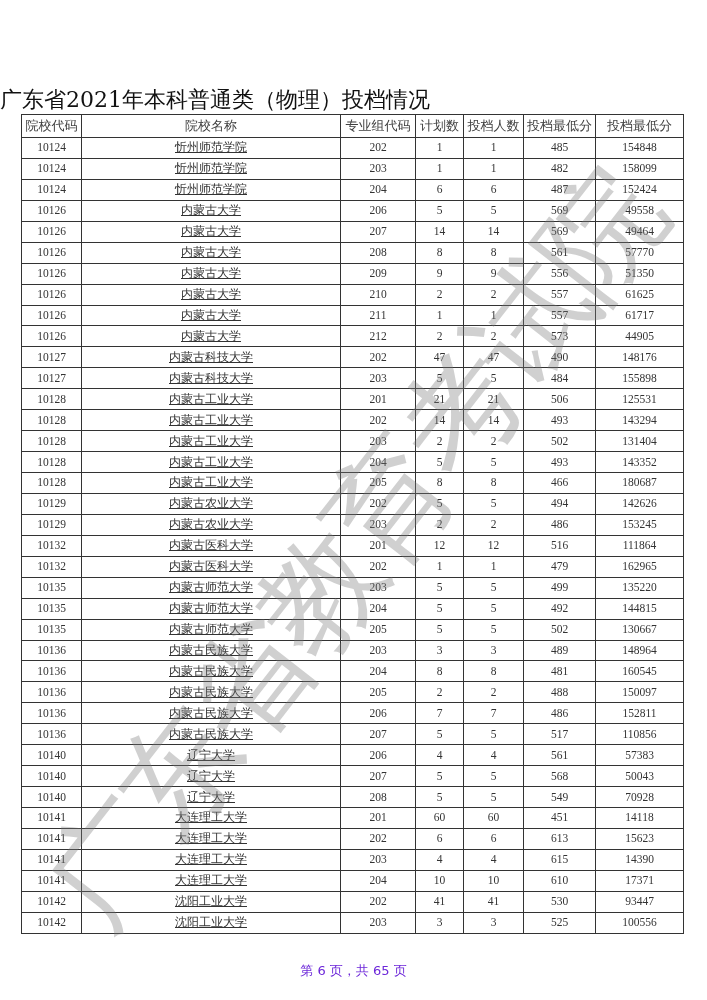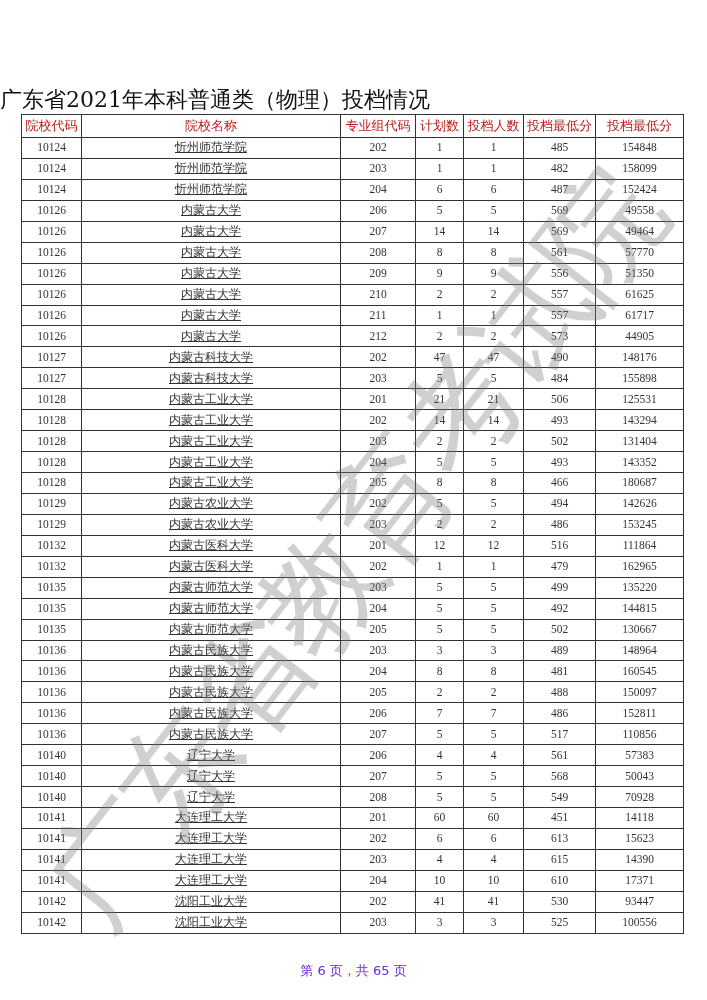--- a/index.html
+++ b/index.html
@@ -22,21 +22,21 @@
   table.grid col.c2 { width: 75px; }
   table.grid col.c3 { width: 48px; }
   table.grid col.c4 { width: 60px; }
   table.grid col.c5 { width: 72px; }
   table.grid col.c6 { width: 88px; }
   table.grid th, table.grid td {
     border: 1px solid #333; text-align: center; padding: 0; overflow: hidden; white-space: nowrap;
     font-weight: normal;
   }
   table.grid th {
-    height: 22px; font-size: 13px; color: #b91c1c; line-height: 22px;
+    height: 22px; font-size: 13px; color: #404040; line-height: 22px;
   }
   table.grid td {
     height: 19.95px; font-size: 11.5px; line-height: 19px; color: #333;
     font-family: "Liberation Serif", "DejaVu Serif", serif;
   }
   table.grid td.name { font-family: "DejaVu Serif", serif; font-size: 12px; text-decoration: underline; }
   .footer {
     position: absolute; left: 0; width: 707px; top: 962px; text-align: center;
     font-size: 13px; color: #6d28d9; font-family: "DejaVu Sans", "Liberation Sans", sans-serif;
   }

